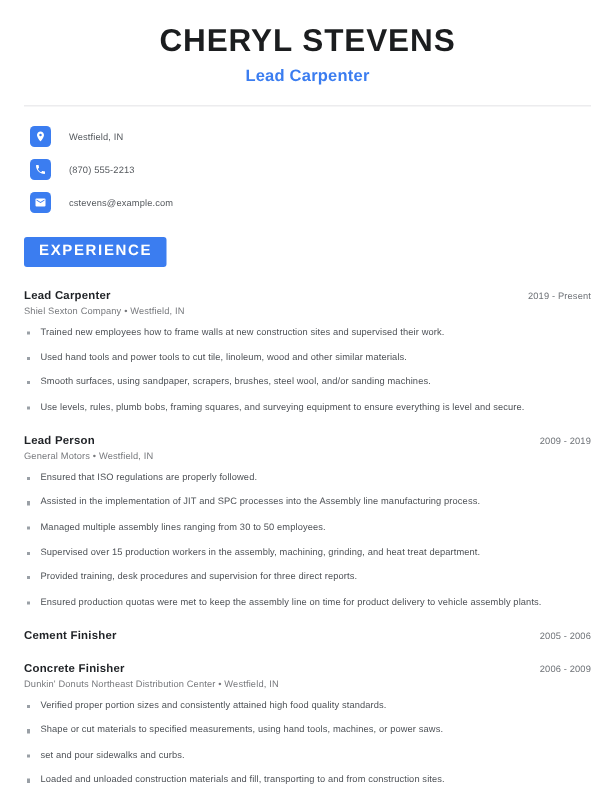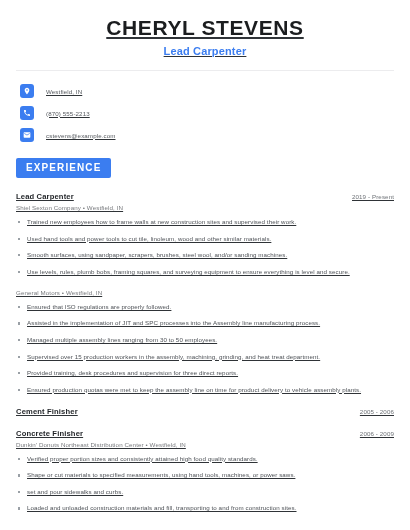--- a/index.html
+++ b/index.html
@@ -16,21 +16,20 @@
     -webkit-font-smoothing: antialiased;
   }
 
   .page {
     width: 410px;
     height: 476px;
     box-sizing: border-box;
     padding: 0 16px;
     position: relative;
     background: #fff;
-    text-decoration: underline;
   }
 
   
   .header {
     text-align: center;
     padding-top: 16px;
   }
   .full-name {
     font-size: 21px;
     font-weight: bold;
@@ -201,20 +200,24 @@
       <ul class="bullets">
         <li>Trained new employees how to frame walls at new construction sites and supervised their work.</li>
         <li>Used hand tools and power tools to cut tile, linoleum, wood and other similar materials.</li>
         <li>Smooth surfaces, using sandpaper, scrapers, brushes, steel wool, and/or sanding machines.</li>
         <li>Use levels, rules, plumb bobs, framing squares, and surveying equipment to ensure everything is level and secure.</li>
       </ul>
     </div>
 
     
     <div class="job">
+      <div class="job-head">
+        <span class="job-role">Lead Person</span>
+        <span class="job-dates">2009 - 2019</span>
+      </div>
       <div class="job-meta">General Motors  •  Westfield, IN</div>
       <ul class="bullets">
         <li>Ensured that ISO regulations are properly followed.</li>
         <li>Assisted in the implementation of JIT and SPC processes into the Assembly line manufacturing process.</li>
         <li>Managed multiple assembly lines ranging from 30 to 50 employees.</li>
         <li>Supervised over 15 production workers in the assembly, machining, grinding, and heat treat department.</li>
         <li>Provided training, desk procedures and supervision for three direct reports.</li>
         <li>Ensured production quotas were met to keep the assembly line on time for product delivery to vehicle assembly plants.</li>
       </ul>
     </div>

